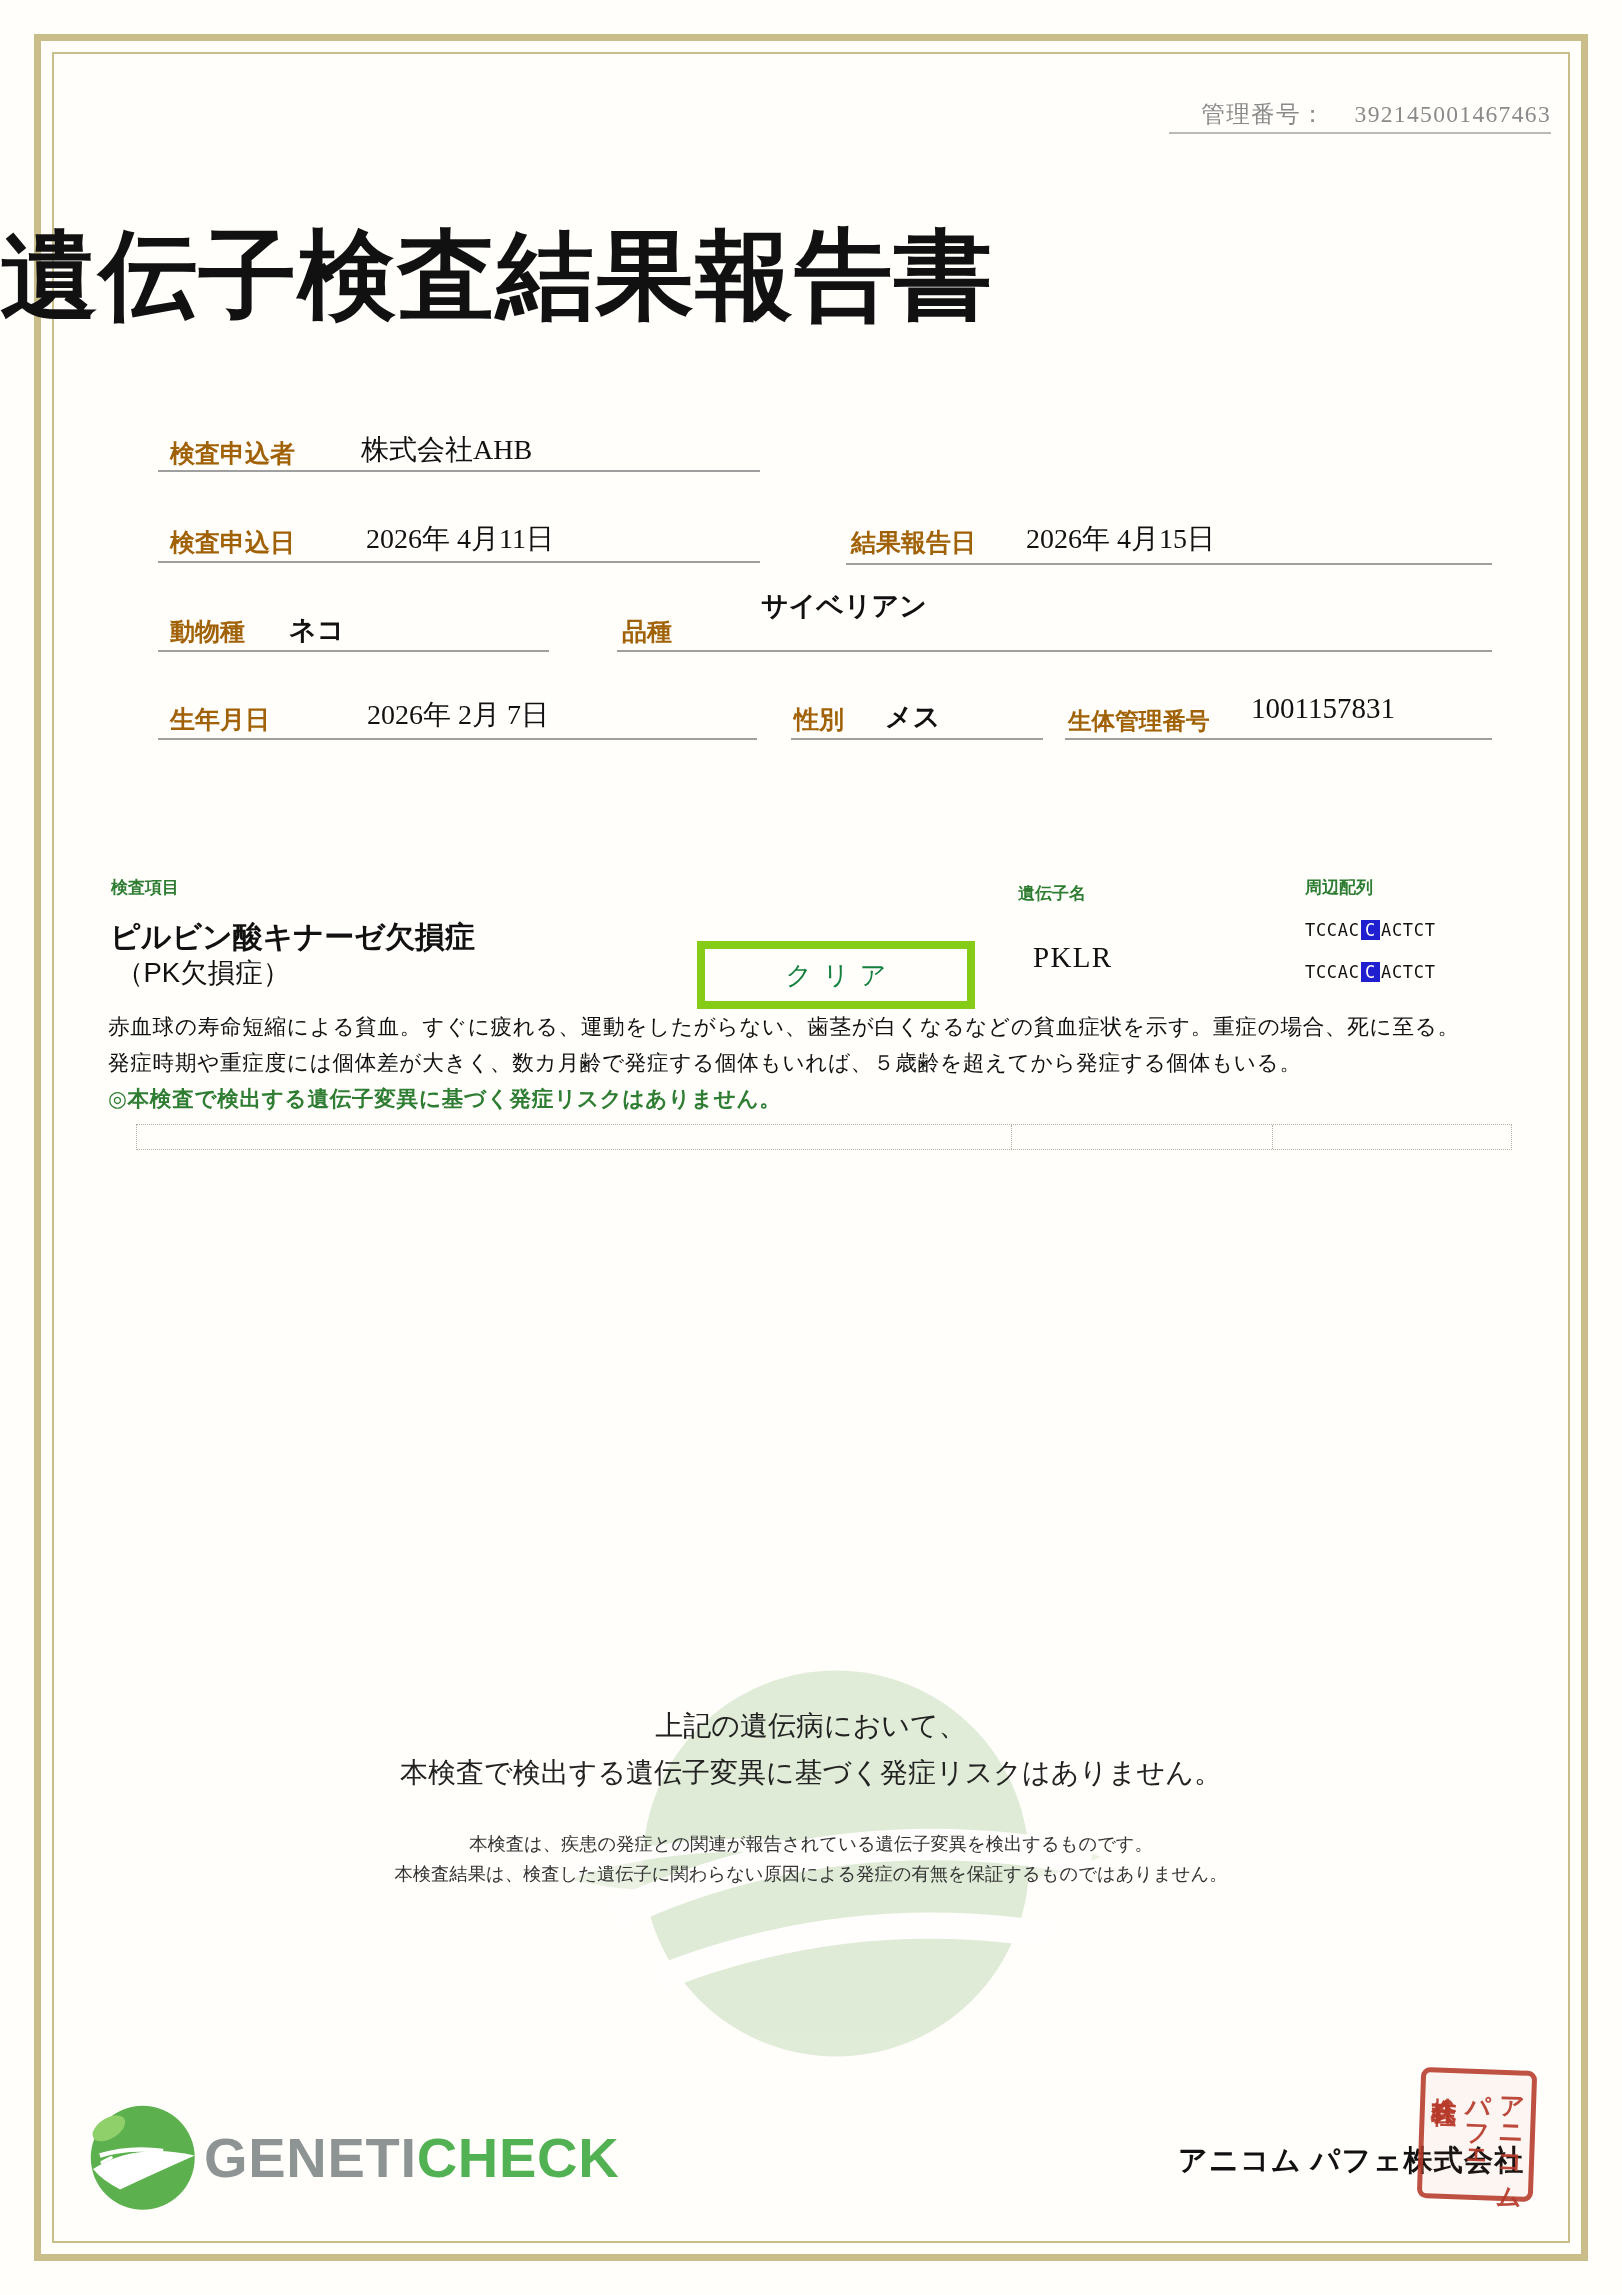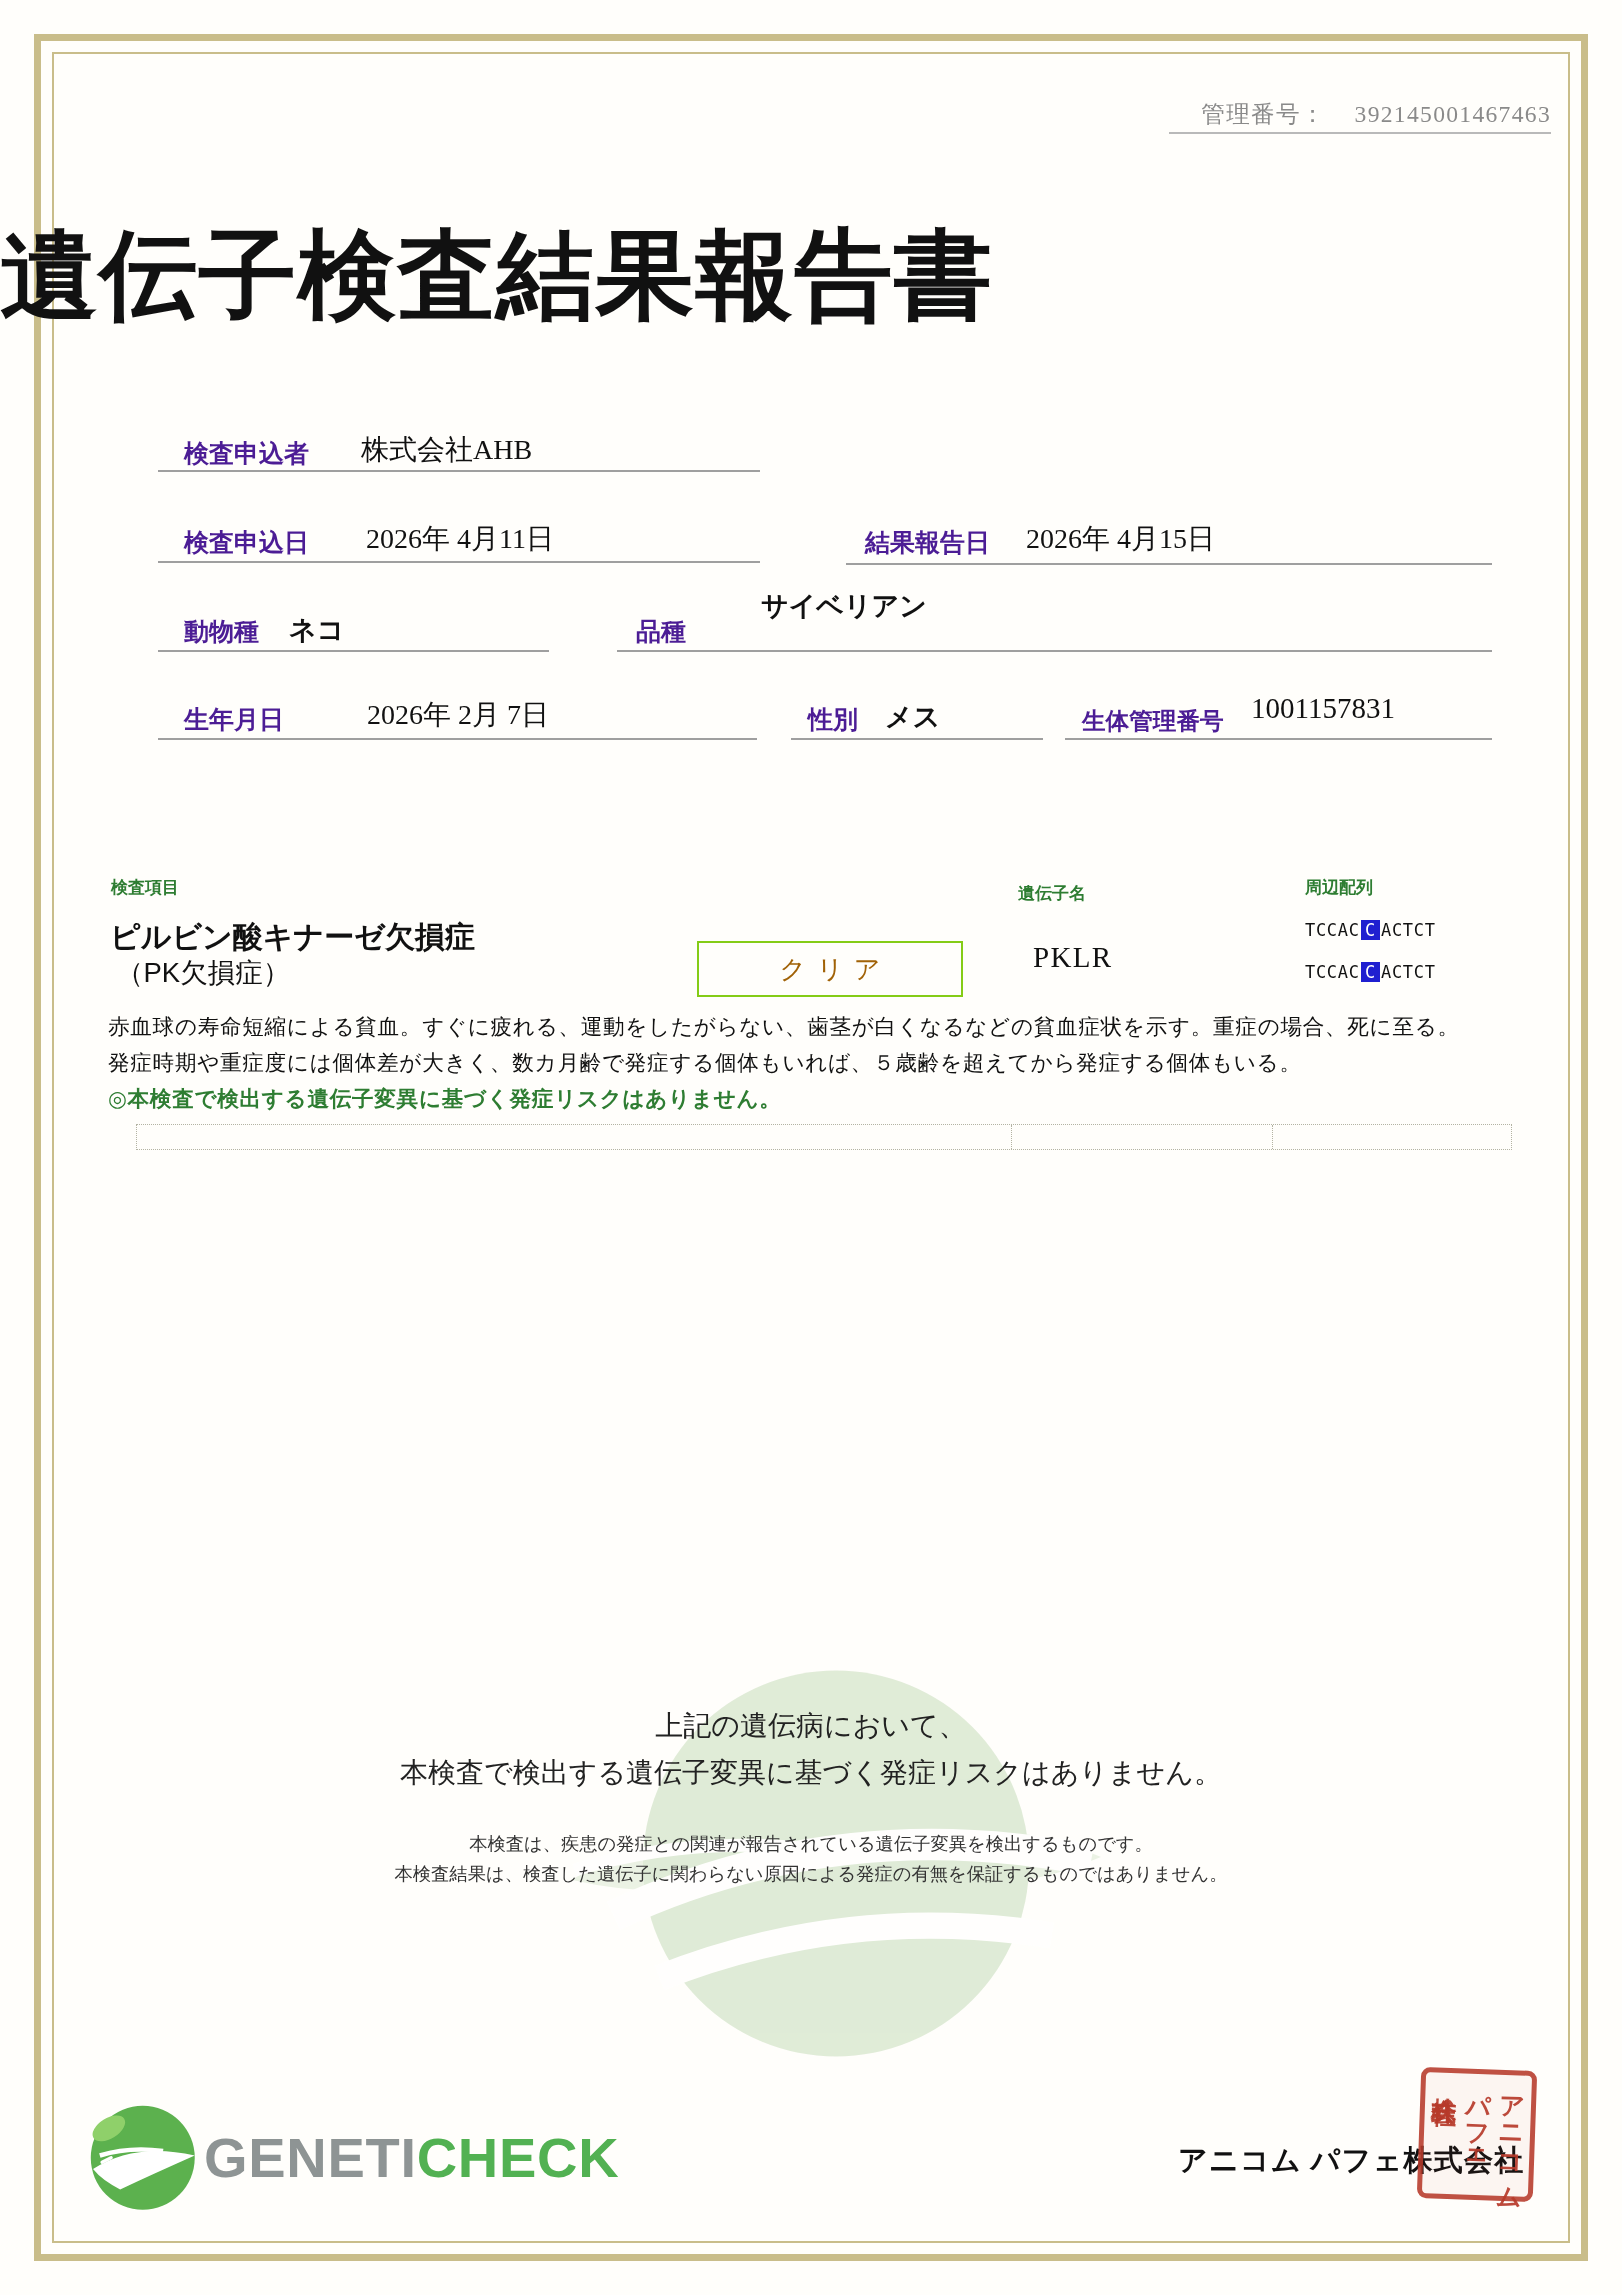--- a/index.html
+++ b/index.html
@@ -16,34 +16,34 @@
   .frame-inner{position:absolute;inset:52px;border:2px solid #c9bd8a;pointer-events:none;}
 
   .abs{position:absolute;white-space:nowrap;}
 
   
   .mgmt{left:1178px;top:98px;width:373px;text-align:right;font-size:23.6px;color:#8a8a8a;letter-spacing:1.3px;}
   .mgmt-line{left:1169px;top:132px;width:382px;height:2px;background:#b9b9b9;}
   .title{left:0;top:211px;width:100%;text-align:left;font-size:98px;font-weight:bold;letter-spacing:1.3px;color:#111;}
 
   
-  .lbl{font-size:25px;font-weight:bold;color:#4c1d95;margin-left:14px;}
+  .lbl{font-size:25px;font-weight:bold;color:#a16207;}
   .val{font-size:28px;color:#111;}
   .gothic{font-family:"Liberation Sans","DejaVu Sans",sans-serif;font-weight:bold;font-size:27px;}
   .uline{height:2px;background:#9f9f9f;}
 
   
   .ghead{font-size:17px;font-weight:bold;color:#2e7d32;}
   .item-name{font-family:"Liberation Sans","DejaVu Sans",sans-serif;font-size:30px;font-weight:600;color:#111;}
   .item-sub{font-family:"Liberation Sans","DejaVu Sans",sans-serif;font-size:27.5px;color:#111;}
   .clear-box{
     left:697px;top:941px;width:262px;height:52px;
-    border:2px solid #84cc16;display:flex;align-items:center;justify-content:center;
+    border:8px solid #84cc16;display:flex;align-items:center;justify-content:center;
     font-family:Liberation Serif, serif;
-    font-size:26px;color:#a16207;letter-spacing:10.5px;text-indent:10.5px;
+    font-size:26px;color:#15803d;letter-spacing:10.5px;text-indent:10.5px;
   }
   .gene{font-size:29px;color:#111;letter-spacing:1.3px;}
   .seq{font-family:"DejaVu Sans Mono","Liberation Mono",monospace;font-size:17px;color:#111;letter-spacing:0.7px;}
   .seq .variant{background:#1f1fd0;color:#fff;padding:0 3.9px;margin:0 1.3px;}
   .desc{font-size:21.6px;color:#111;font-weight:500;letter-spacing:0.7px;}
   .risk{font-size:21.6px;font-weight:bold;color:#2e7d32;letter-spacing:0.7px;}
   .dotted-box{left:136px;top:1124px;width:1374px;height:23.6px;border:1.3px dotted #b3b3a3;}
   .dotted-div{position:absolute;top:0;bottom:0;width:0;border-left:1.3px dotted #b3b3a3;}
 
   

